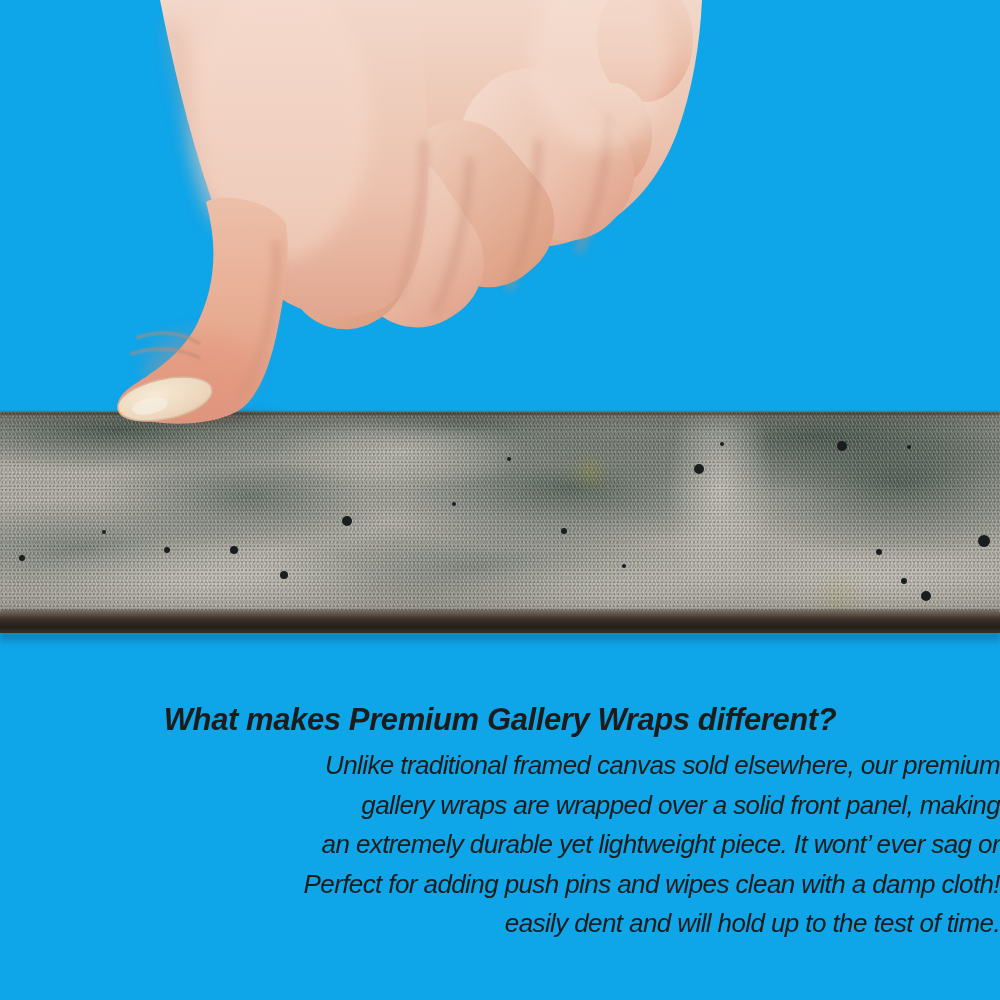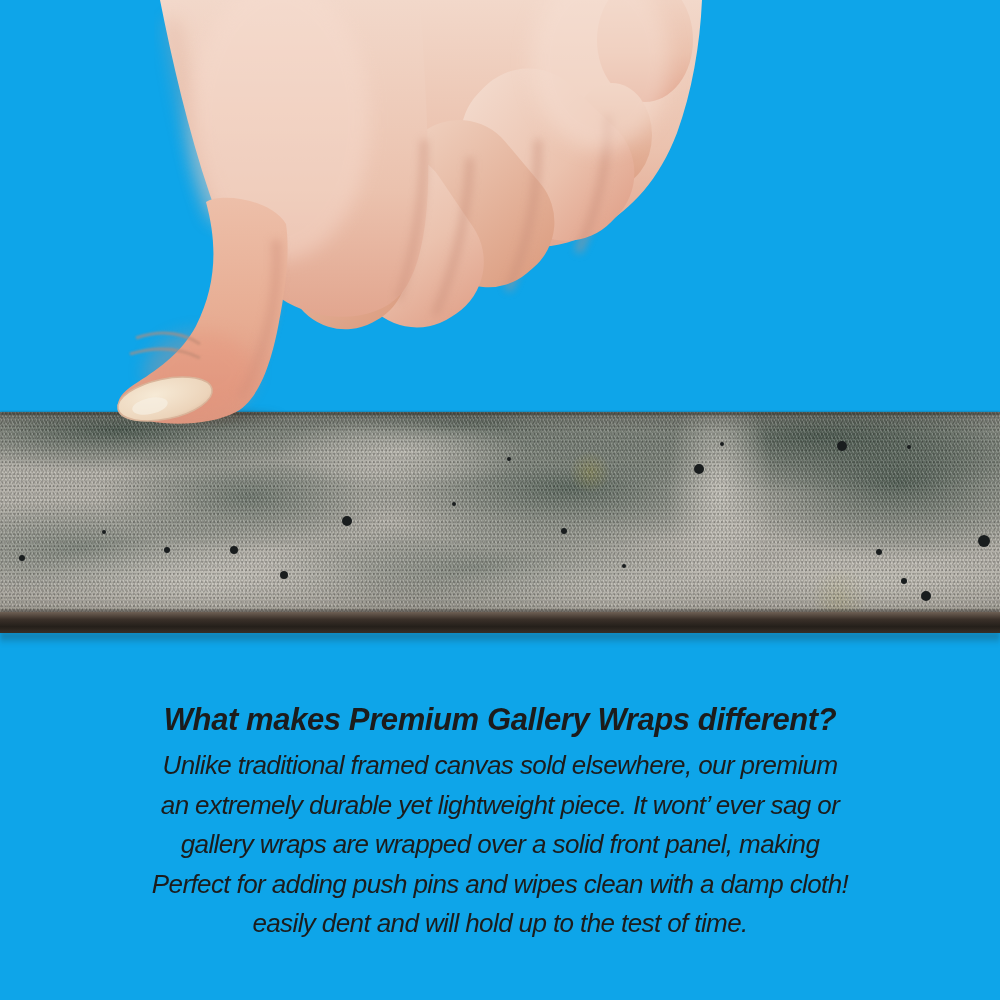--- a/index.html
+++ b/index.html
@@ -79,21 +79,21 @@
   .hand{position:absolute;left:80px;top:0;width:640px;height:432px;z-index:3;filter:blur(0.4px);}
 
   
   .copy{position:absolute;left:0;top:699px;width:1000px;text-align:center;color:#1c1c1c;z-index:4;}
   .headline{
     margin:0 0 5px 0;font-style:italic;font-weight:700;
     font-size:31px;line-height:42px;letter-spacing:-0.4px;
   }
   .line{
     margin:0;font-style:italic;font-weight:400;
-    font-size:26px;line-height:39.5px;letter-spacing:-0.6px;
+    font-size:26px;line-height:39.5px;letter-spacing:-0.6px;text-align:right;
   }
 </style>
 </head>
 <body>
 
 <div class="stage">
 
   <div class="canvas-strip">
     <div class="canvas-face"></div>
     <div class="canvas-holes"></div>
@@ -172,19 +172,19 @@
         <path d="M50,354 C76,346 100,348 120,358"></path>
       </g>
       <ellipse cx="85" cy="399" rx="48" ry="20" transform="rotate(-12 85 399)" fill="url(#gNail)" stroke="#d9b49a" stroke-width="1.5"></ellipse>
       <ellipse cx="70" cy="406" rx="18" ry="8" transform="rotate(-12 70 406)" fill="#f7efe2" opacity="0.7"></ellipse>
     </g>
   </svg>
 
   <div class="copy">
     <h1 class="headline">What makes Premium Gallery Wraps different?</h1>
     <p class="line">Unlike traditional framed canvas sold elsewhere, our premium</p>
+    <p class="line">gallery wraps are wrapped over a solid front panel, making</p>
     <p class="line">an extremely durable yet lightweight piece. It wont’ ever sag or</p>
-    <p class="line">gallery wraps are wrapped over a solid front panel, making</p>
     <p class="line">Perfect for adding push pins and wipes clean with a damp cloth!</p>
     <p class="line">easily dent and will hold up to the test of time.</p>
   </div>
 
 </div>
 
 </body></html>

